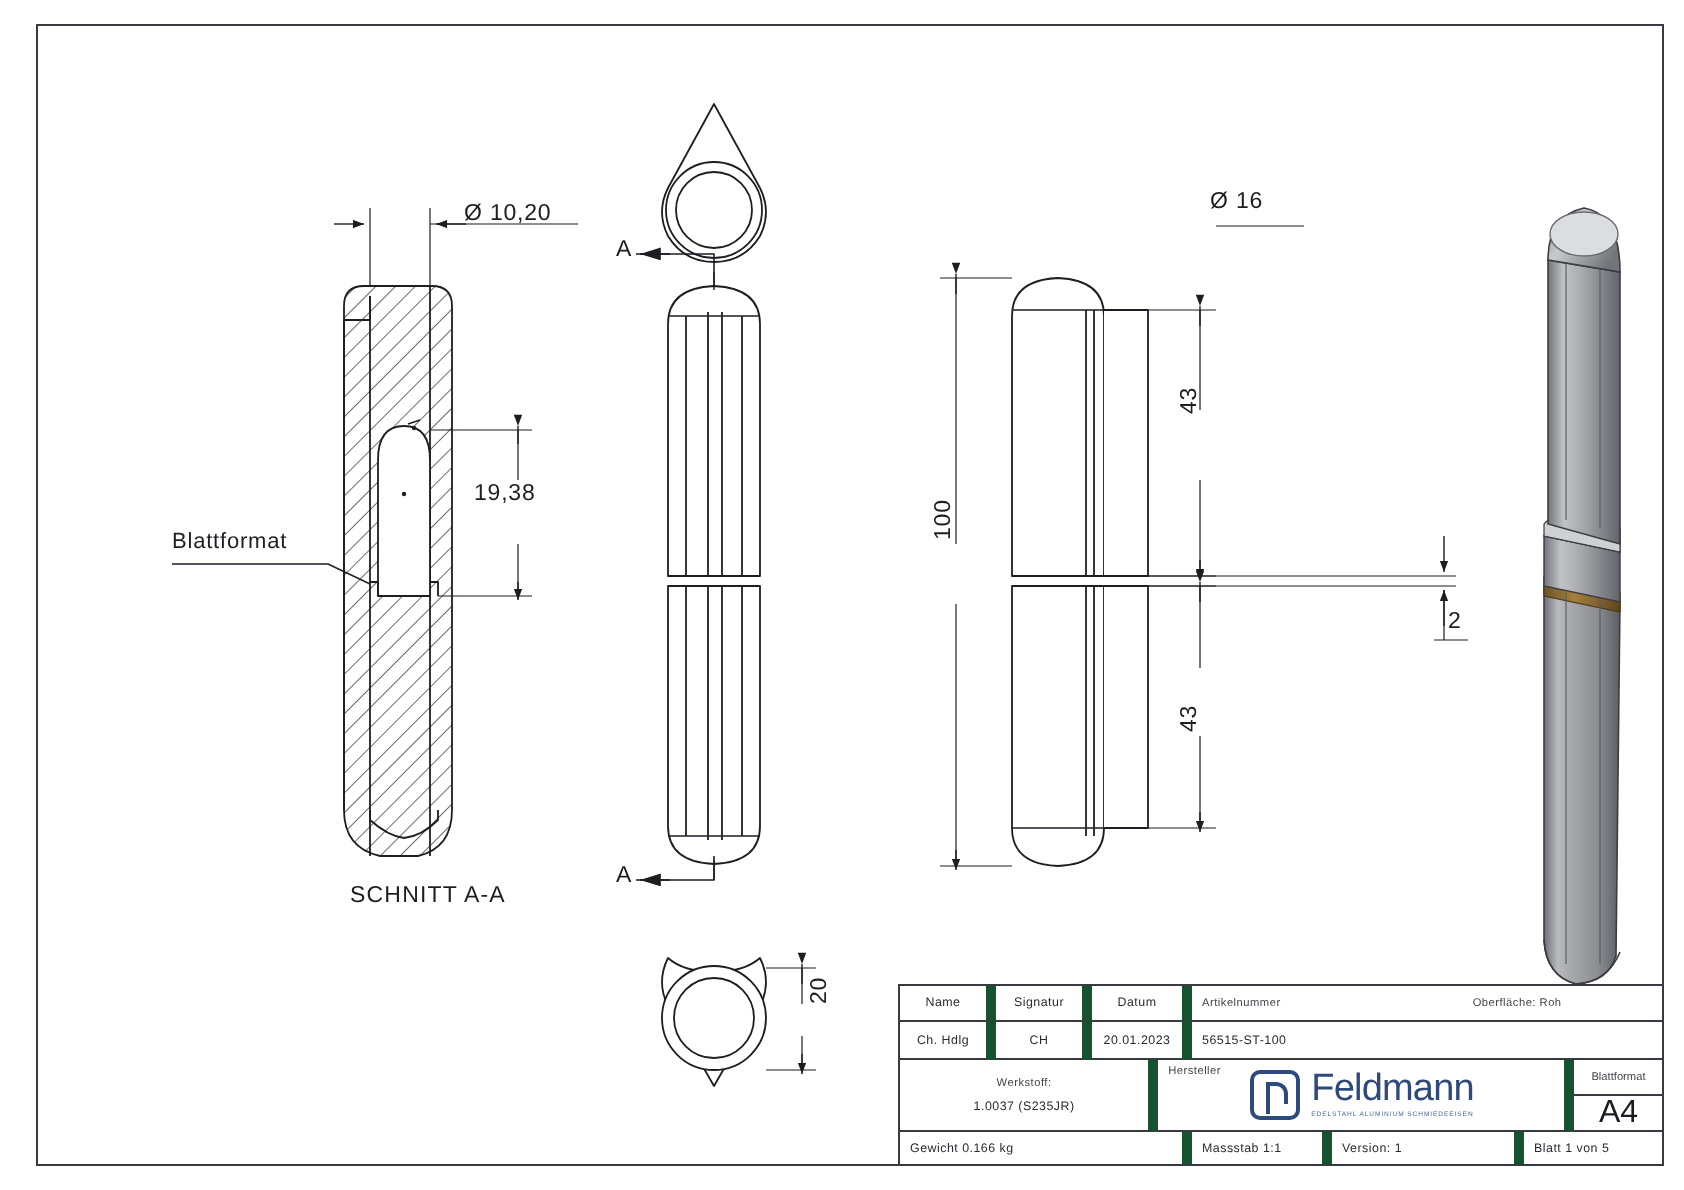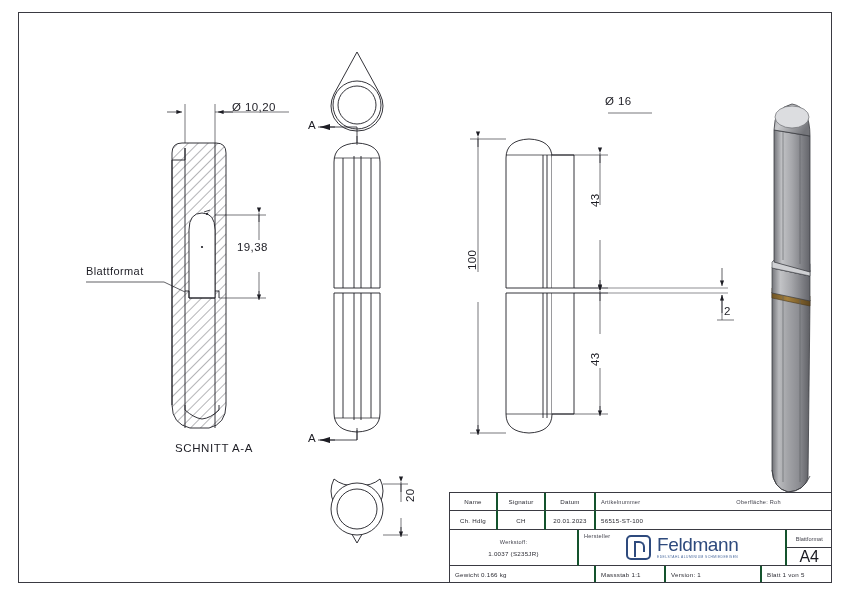--- a/index.html
+++ b/index.html
@@ -26,21 +26,21 @@
 
   
   .tb {
     position: absolute;
     left: 445px; top: 492px;
     width: 383px; height: 91px;
     border: 1px solid #3a3a42;
   }
   .tb .r { display: flex; width: 100%; }
   .tb .cell {
-    border-right: 2px solid #14532d;
+    border-right: 5px solid #14532d;
     border-bottom: 1px solid #3a3a42;
     display: flex; align-items: center;
     padding: 0 5px;
     font-size: 6.2px; color: #2b2b33;
     letter-spacing: .25px;
     overflow: hidden; white-space: nowrap;
   }
   .tb .cell.last { border-right: none; }
   .tb .r.last .cell { border-bottom: none; }
   .tb .ctr { justify-content: center; }

